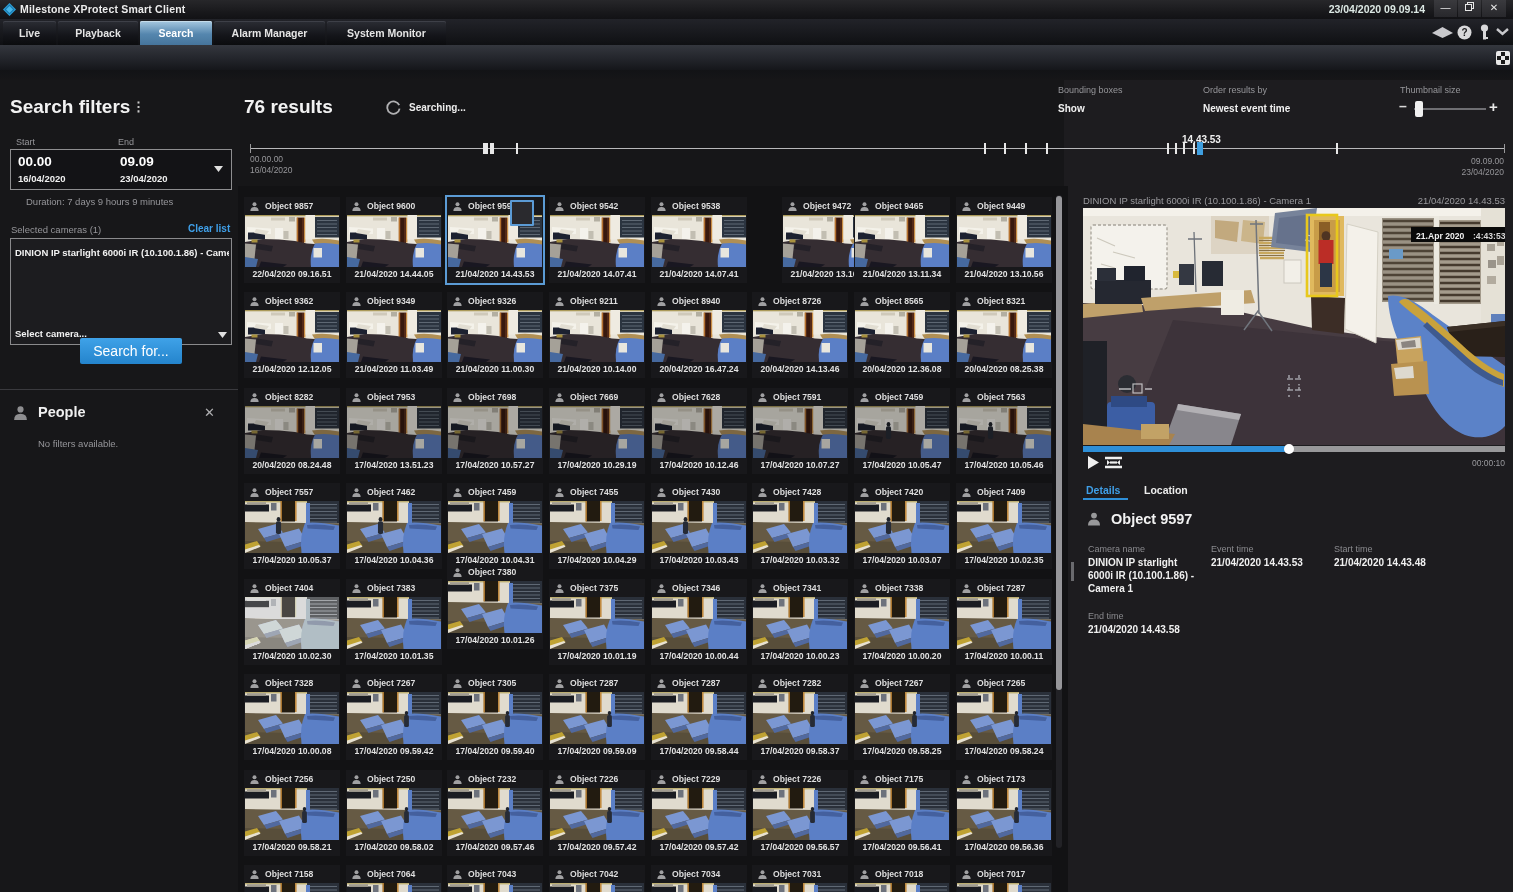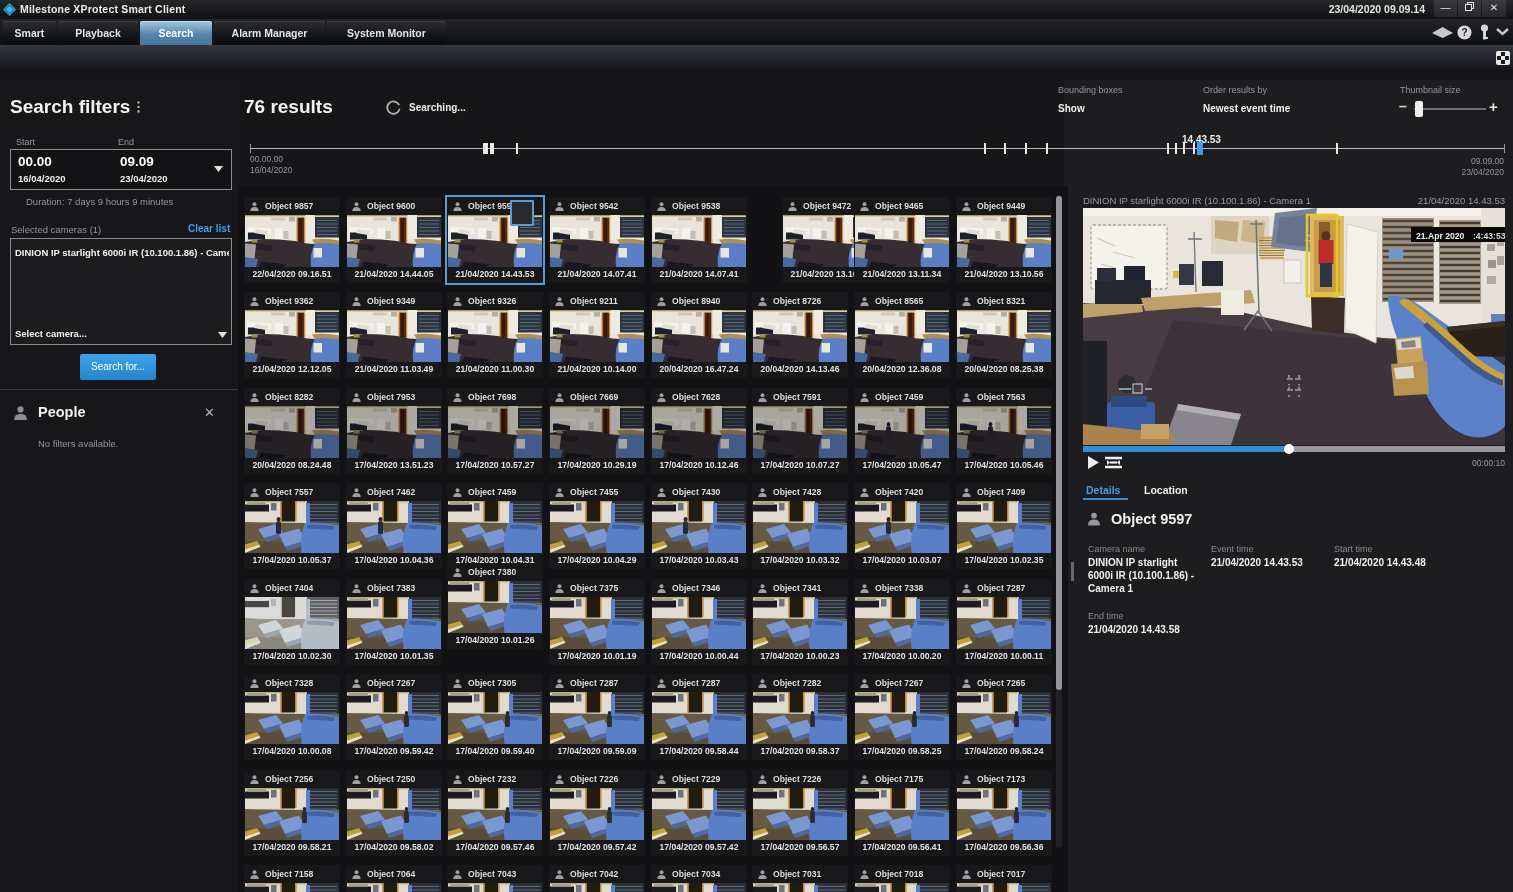--- a/index.html
+++ b/index.html
@@ -20,21 +20,21 @@
 .band2 { position:absolute; left:0; top:70px; width:1513px; height:10px; background:linear-gradient(#121316,#161618); }
 .layico { position:absolute; left:1496px; top:51px; width:14px; height:14px; background:#e8e8e8; border-radius:2px; }
 .layico i { position:absolute; width:4px; height:4px; background:#1a1a1a; }
 
 .h1 { position:absolute; font-size:19px; font-weight:bold; color:#f2f2f2; }
 .lab { position:absolute; font-size:9px; color:#96969a; }
 .lab2 { position:absolute; font-size:9.5px; color:#96969a; }
 .bld { position:absolute; font-size:10px; font-weight:bold; color:#f0f0f0; }
 .datebox { position:absolute; left:10px; top:149px; width:222px; height:41px; background:#131316; border:1px solid #8e8e90; }
 .cambox { position:absolute; left:10px; top:238px; width:222px; height:107px; background:#1c1c1f; border:1px solid #8a8a8c; }
-.btn { position:absolute; left:80px; top:354px; width:76px; height:26px; background:linear-gradient(#3fa2e8,#2484cc); border-radius:2px; color:#fff; font-size:10px; text-align:center; line-height:26px; }
+.btn { position:absolute; left:80px; top:338px; width:102px; height:26px; background:linear-gradient(#3fa2e8,#2484cc); border-radius:2px; color:#fff; font-size:14px; text-align:center; line-height:26px; }
 .hr { position:absolute; left:0; top:389px; width:240px; height:1px; background:#3a3a3e; }
 
 .cell { position:absolute; width:96px; height:86px; background:#18181b; }
 .cell.sel { outline:2px solid #5b9bd5; outline-offset:0px; }
 .ch { position:absolute; left:0; top:0; width:96px; height:18px; display:flex; align-items:center; }
 .ch .pi { width:11px; height:11px; margin-left:5px; }
 .ch span { margin-left:5px; font-size:8.6px; font-weight:bold; color:#dedede; white-space:nowrap; }
 .cimg { position:absolute; left:1px; top:18px; width:94px; height:52px; }
 .cimg > svg.bgs { position:absolute; left:0; top:0; width:94px; height:52px; }
 .cimg.dim { filter:brightness(0.72) saturate(0.9); }
@@ -120,21 +120,21 @@
  <span class="dt">23/04/2020 09.09.14</span>
  <div class="wbtn" style="left:1434px">―</div>
  <div class="wbtn" style="left:1458px"><svg width="9" height="9" viewBox="0 0 9 9">
         <rect x="2.5" y="0.5" width="6" height="6" fill="none" stroke="#e8e8e8"></rect>
         <rect x="0.5" y="2.5" width="6" height="6" fill="#2c2c30" stroke="#e8e8e8"></rect>
       </svg></div>
  <div class="wbtn" style="left:1482px;width:24px">✕</div>
 </div>
 
 <div class="tabbar">
- <div class="tab" style="left:3px;width:53px">Smart</div>
+ <div class="tab" style="left:3px;width:53px">Live</div>
  <div class="tab" style="left:58px;width:80px">Playback</div>
  <div class="tab on" style="left:140px;width:72px">Search</div>
  <div class="tab" style="left:214px;width:111px">Alarm Manager</div>
  <div class="tab" style="left:327px;width:119px">System Monitor</div>
  <svg class="abs" style="left:1432px;top:8px" width="21" height="12" viewBox="0 0 21 12">
       <path d="M0 6 L10.5 0 L21 6 L10.5 11 Z" fill="#c8c8cc"></path>
     </svg>
  <svg class="abs" style="left:1457px;top:6px" width="15" height="15" viewBox="0 0 15 15">
       <circle cx="7.5" cy="7.5" r="7" fill="#d8d8da"></circle>
       <text x="7.5" y="11" text-anchor="middle" font-size="10" font-weight="bold" fill="#1a1a1c">?</text>

